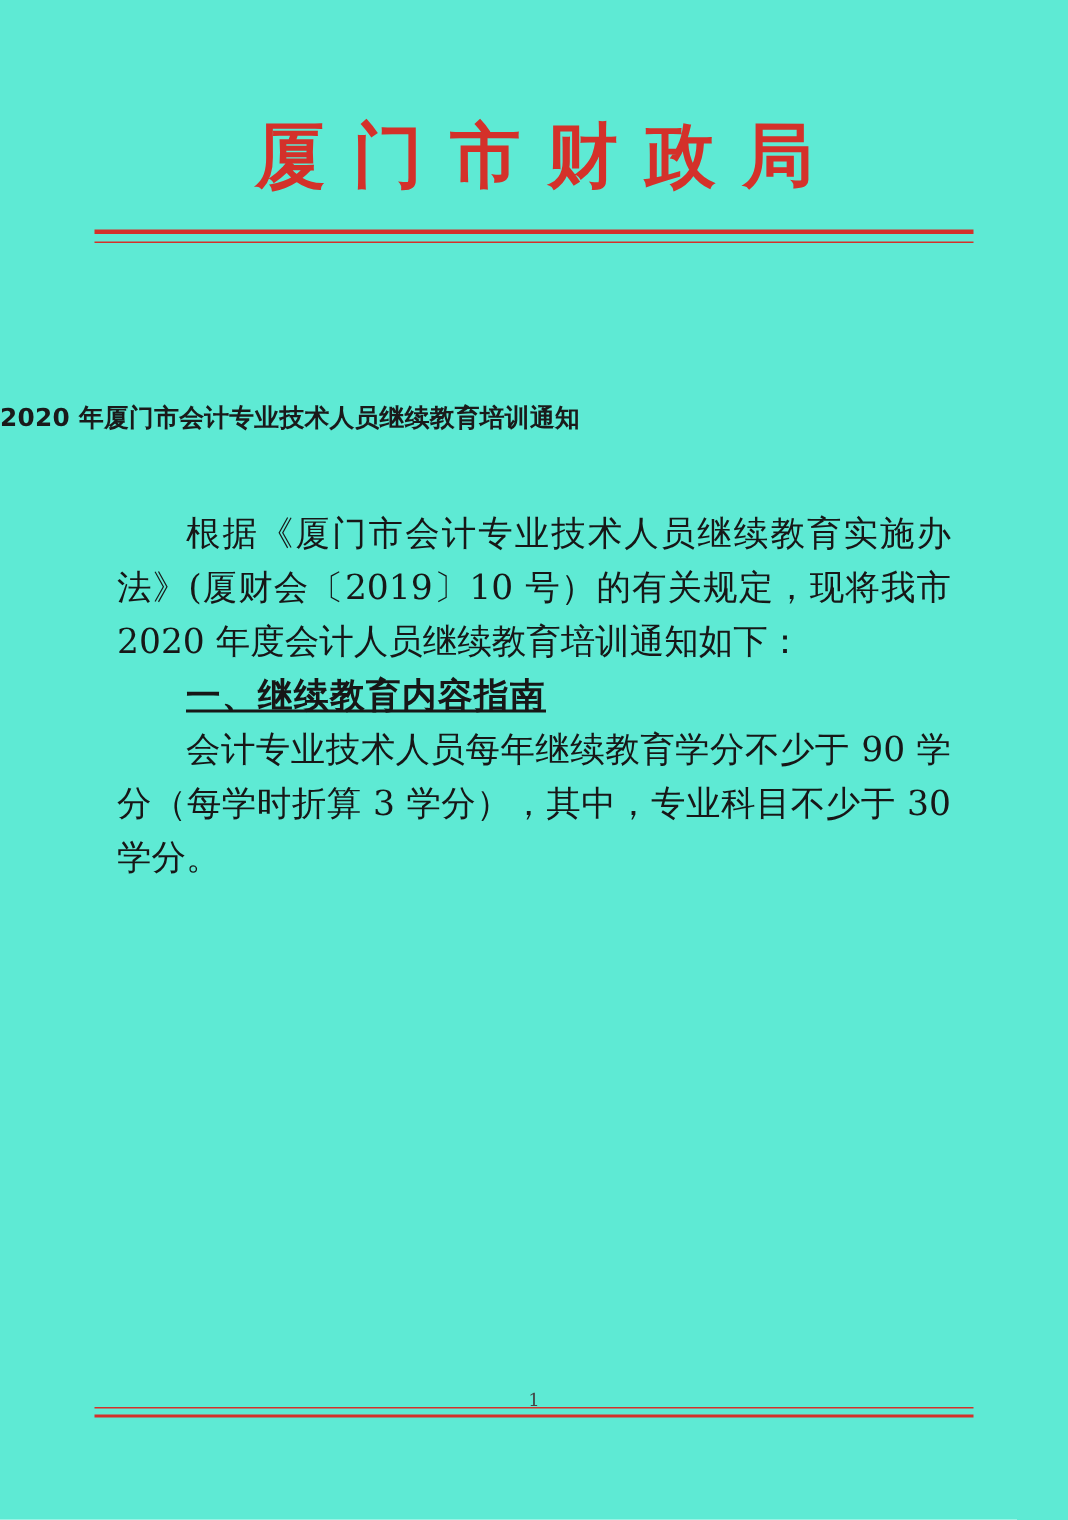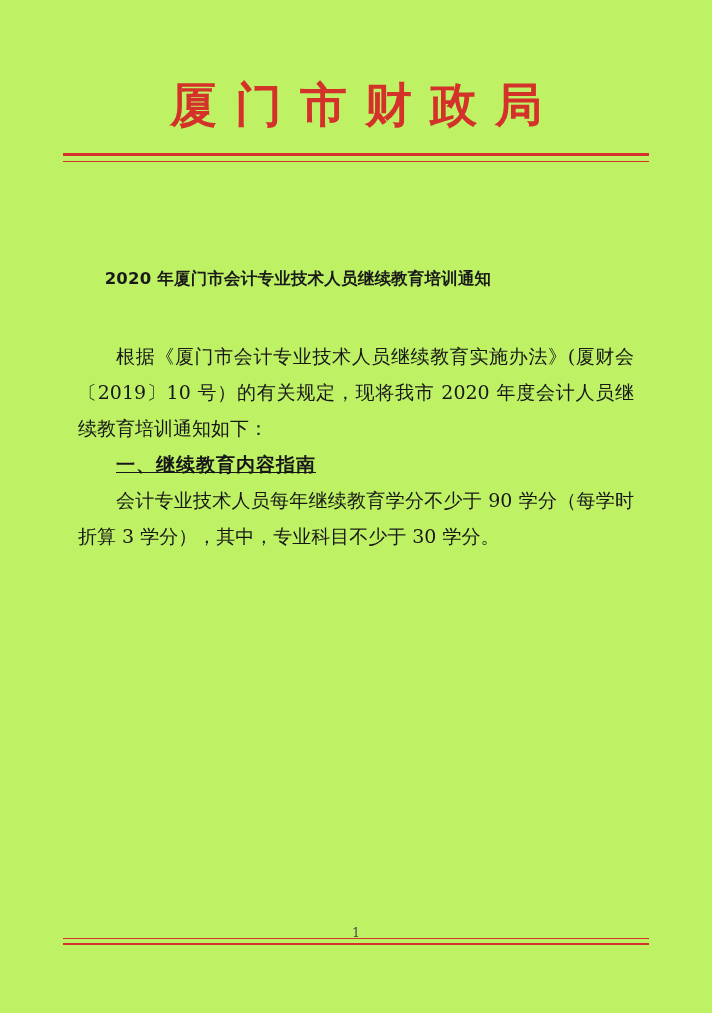--- a/index.html
+++ b/index.html
@@ -13,21 +13,21 @@
     position: relative;
     font-family: "DejaVu Serif", "Liberation Serif", serif;
     overflow: hidden;
   }
 
   .page {
     position: absolute;
     left: 0; top: 0;
     width: 712px;
     height: 1013px;
-    background: #bef264;
+    background: #5eead4;
   }
 
   
   .letterhead {
     position: absolute;
     left: 0;
     top: 78px;
     width: 712px;
     text-align: center;
   }
@@ -58,34 +58,33 @@
     height: 1px;
     background: #d4312a;
   }
 
   
   .doc-title {
     position: absolute;
     left: 0;
     top: 268px;
     width: 596px;
-    text-align: center;
     font-family: "DejaVu Sans", "Liberation Sans", sans-serif;
     font-weight: bold;
     font-size: 16.5px;
     color: #1a1a1a;
     letter-spacing: 0.2px;
   }
 
   .body-text {
     position: absolute;
     left: 78px;
     top: 338px;
     width: 556px;
-    font-size: 19px;
+    font-size: 23px;
     color: #171717;
     line-height: 36px;
     text-align: justify;
     text-justify: inter-ideograph;
   }
   .body-text p {
     margin: 0;
     text-indent: 2em;
   }
   .body-text p.heading {

